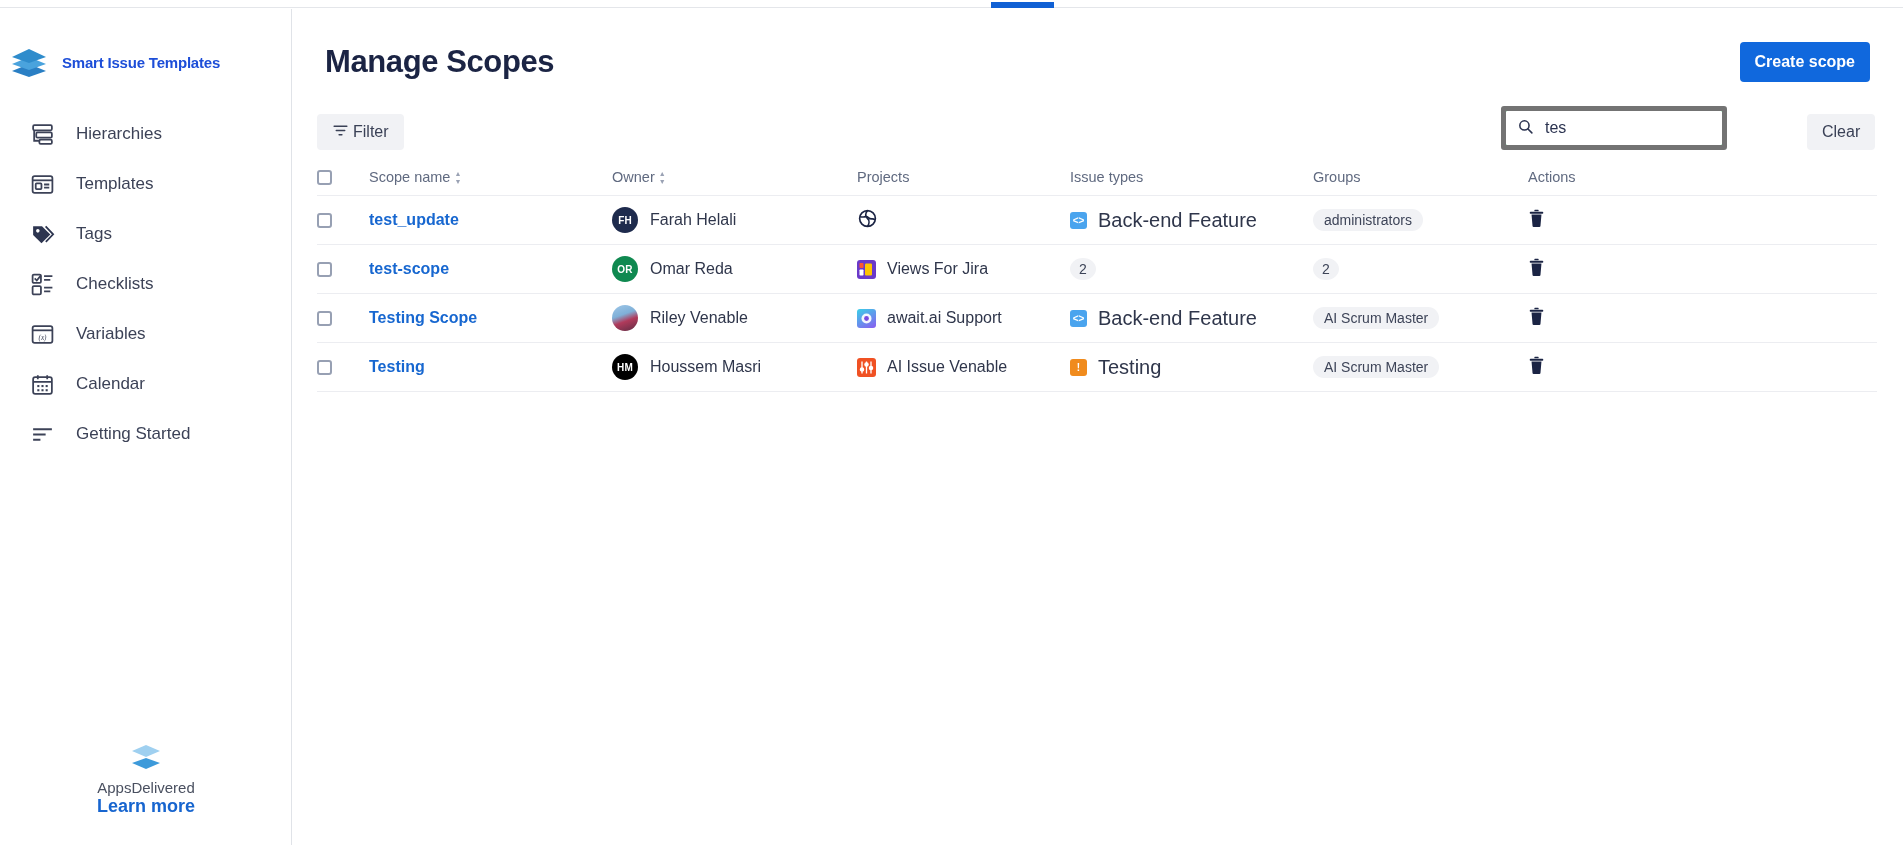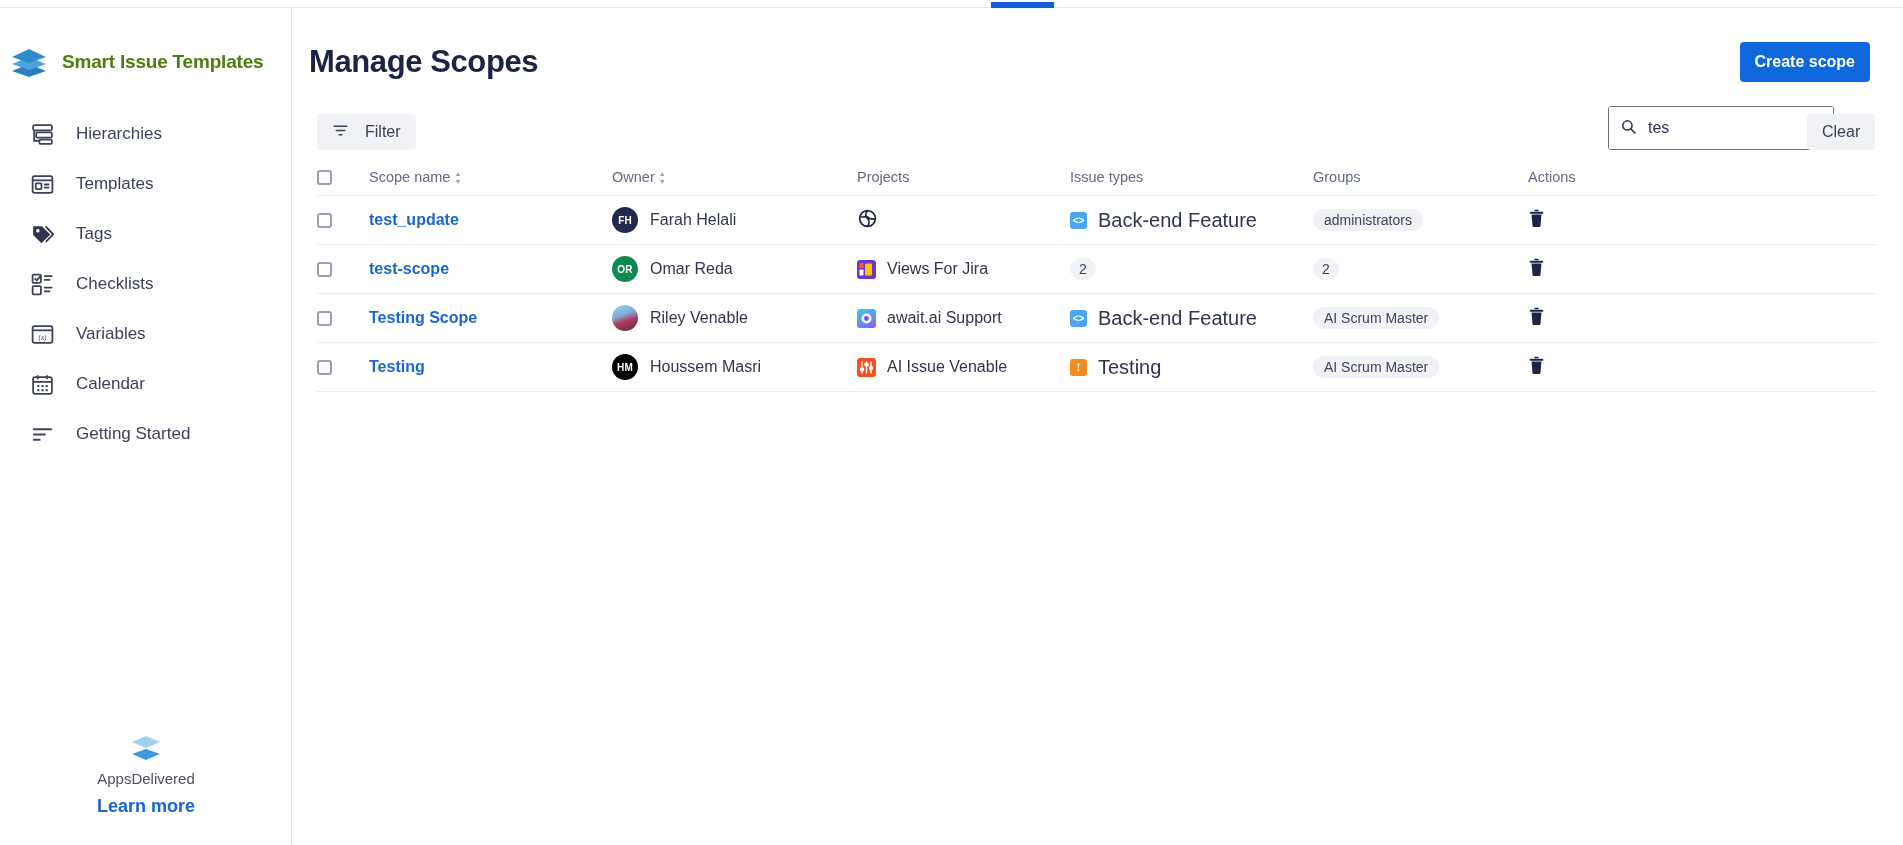--- a/index.html
+++ b/index.html
@@ -16,62 +16,62 @@
   .topstrip .hairline { position:absolute; left:0; top:7px; width:1903px; height:1px; background:#e4e6ea; }
   .topstrip .tabmark { position:absolute; left:991px; top:2px; width:63px; height:6px; background:#1060d4; }
 
   
   .sidebar {
     position:absolute; left:0; top:9px; width:292px; height:836px;
     background:#fff; border-right:1px solid #e0e3e8;
   }
   .brand { position:absolute; left:10px; top:38px; display:flex; align-items:center; gap:14px; }
   .brand-logo { width:38px; height:30px; position:relative; flex:none; }
-  .brand-name { font-size:19px; font-weight:700; color:#4d7c0f; letter-spacing:-0.2px; white-space:nowrap; }
+  .brand-name { font-size:15px; font-weight:700; color:#1d4ed8; letter-spacing:-0.2px; white-space:nowrap; }
 
   .nav { position:absolute; left:0; top:100px; width:292px; }
   .nav-item {
     display:flex; align-items:center; gap:20px;
     height:50px; padding-left:17px; margin:0 14px 0 12px;
     border-radius:0 6px 6px 0; cursor:pointer;
   }
   .nav-item .nav-ico { width:27px; height:27px; flex:none; display:flex; align-items:center; justify-content:center; }
   .nav-label { font-size:17px; color:#3c4257; white-space:nowrap; }
   .nav-item.active { background:#deebff; }
   .nav-item.active .nav-label { color:#1668d6; }
 
   
   .side-footer { position:absolute; left:0; bottom:28px; width:292px; text-align:center; }
   .side-footer .fi { margin:0 auto 7px; width:34px; height:30px; }
-  .side-footer .fname { font-size:15px; color:#4a5060; margin-bottom:9px; }
+  .side-footer .fname { font-size:15px; color:#4a5060; margin-bottom:0; }
   .side-footer .flink { font-size:18px; color:#1765cf; font-weight:600; cursor:pointer; }
 
   
   .main { position:absolute; left:292px; top:9px; width:1611px; height:836px; background:#fff; }
 
-  .page-title { position:absolute; left:17px; top:35px; font-size:31px; font-weight:700; color:#1b2444; letter-spacing:-0.4px; }
+  .page-title { position:absolute; left:33px; top:35px; font-size:31px; font-weight:700; color:#1b2444; letter-spacing:-0.4px; }
 
   .create-btn {
     position:absolute; right:33px; top:33px;
     background:#1068dd; color:#fff; font-size:16px; font-weight:700;
     border:none; border-radius:4px; padding:11px 15px; cursor:pointer;
     font-family:"Liberation Sans", sans-serif;
   }
 
   .filter-btn {
     position:absolute; left:25px; top:105px;
-    display:flex; align-items:center; gap:16px;
+    display:flex; align-items:center; gap:4px;
     background:#f1f2f5; border:none; border-radius:4px;
     height:36px; padding:0 15px; cursor:pointer;
     font-size:16px; color:#3a4156; font-family:"Liberation Sans", sans-serif;
   }
 
   .search-wrap {
-    position:absolute; left:1316px; top:97px; width:226px; height:44px;
-    border:1px solid #737373; border-radius:3px; background:#12c755;
+    position:absolute; left:1209px; top:97px; width:226px; height:44px;
+    border:5px solid #737373; border-radius:3px; background:#12c755;
   }
   .search-inner {
     position:absolute; inset:0; background:#fff;
     display:flex; align-items:center; gap:11px; padding:0 11px;
     border-radius:1px;
   }
   .search-inner input {
     border:none; outline:none; font-size:16px; color:#2b3350;
     width:100%; background:transparent; font-family:"Liberation Sans", sans-serif;
   }

